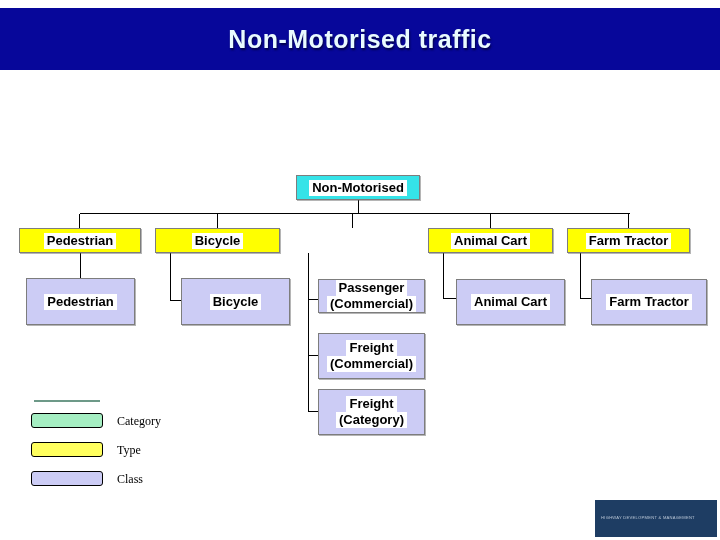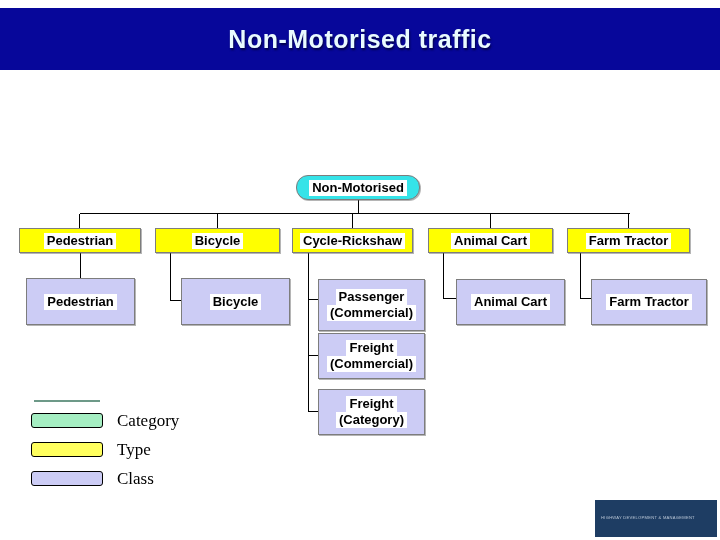--- a/index.html
+++ b/index.html
@@ -20,48 +20,48 @@
   .connectors{position:absolute;left:0;top:0;width:720px;height:540px;}
   .connectors line{stroke:#000;stroke-width:1;shape-rendering:crispEdges;}
   
   .node{
     position:absolute;display:flex;flex-direction:column;align-items:center;justify-content:center;
     border:1px solid #7d7d7d;box-sizing:border-box;
     font-size:13px;font-weight:bold;color:#000;text-align:center;line-height:16px;
     box-shadow:1px 1px 0 rgba(90,90,90,.45);
   }
   .hl{background:#ffffff;padding:0 3px;white-space:nowrap;}
-  .cat{background:#35e3e8;border-radius:12px;}
+  .cat{background:#35e3e8;}
   .cls{background:#ffff00;}
   .typ{background:#ccccf5;}
   .n-root{left:296px;top:175px;width:124px;height:25px;}
   .n-c0{left:19px; top:228px;width:122px;height:25px;}
   .n-c1{left:155px;top:228px;width:125px;height:25px;}
   .n-c2{left:292px;top:228px;width:121px;height:25px;}
   .n-c3{left:428px;top:228px;width:125px;height:25px;}
   .n-c4{left:567px;top:228px;width:123px;height:25px;}
   .n-t0{left:26px; top:278px;width:109px;height:47px;}
   .n-t1{left:181px;top:278px;width:109px;height:47px;}
-  .n-t2{left:318px;top:279px;width:107px;height:52px;}
+  .n-t2{left:318px;top:279px;width:107px;height:34px;}
   .n-t3{left:318px;top:333px;width:107px;height:46px;}
   .n-t4{left:318px;top:389px;width:107px;height:46px;}
   .n-t5{left:456px;top:279px;width:109px;height:46px;}
   .n-t6{left:591px;top:279px;width:116px;height:46px;}
   
   .legend{position:absolute;left:0;top:0;}
   .swatch{
     position:absolute;left:31px;width:72px;height:15px;
     border:1px solid #000;border-radius:3px;box-sizing:border-box;
   }
   .sw-0{top:413px;background:#a5eec2;}
   .sw-1{top:442px;background:#ffff5e;}
   .sw-2{top:471px;background:#ccccf5;}
   .legend-label{
     position:absolute;left:117px;font-family:"Liberation Serif",serif;
-    font-size:17px;color:#000;line-height:18px;
+    font-size:12px;color:#000;line-height:18px;
   }
   .ll-0{top:412px;}
   .ll-1{top:441px;}
   .ll-2{top:470px;}
   .artifact{
     position:absolute;left:34px;top:400px;width:66px;height:2px;
     background:#49806a;opacity:.8;
   }
   
   .logo{
@@ -115,23 +115,20 @@
   <div class="node cat n-root">
     <span class="hl">Non-Motorised</span>
   </div>
 
   <div class="node cls n-c0">
     <span class="hl">Pedestrian</span>
   </div>
   <div class="node cls n-c1">
     <span class="hl">Bicycle</span>
   </div>
-  <div class="node cls n-c2">
-    <span class="hl">Cycle-Rickshaw</span>
-  </div>
   <div class="node cls n-c3">
     <span class="hl">Animal Cart</span>
   </div>
   <div class="node cls n-c4">
     <span class="hl">Farm Tractor</span>
   </div>
 
   <div class="node typ n-t0">
     <span class="hl">Pedestrian</span>
   </div>

